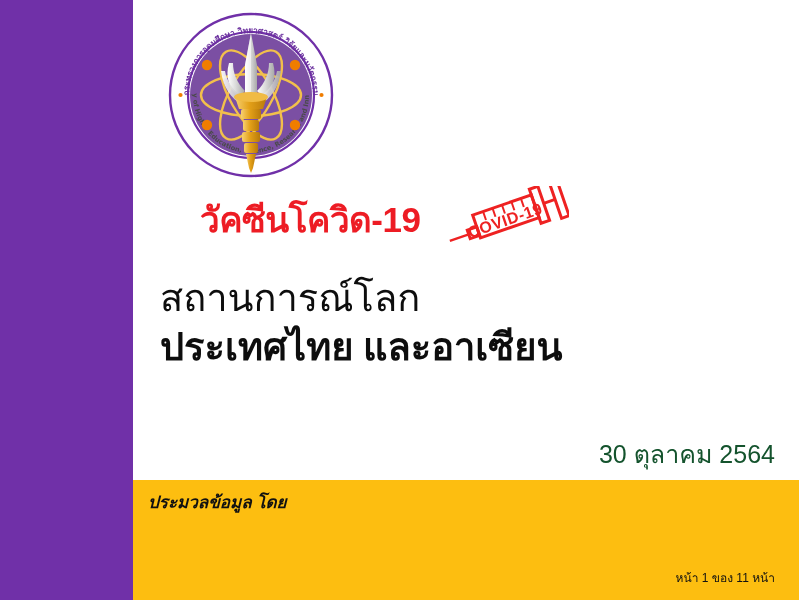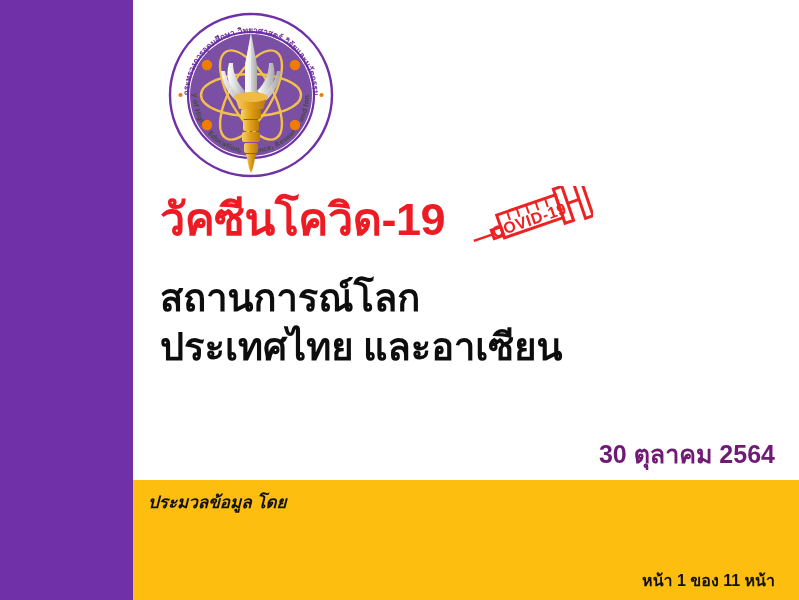--- a/index.html
+++ b/index.html
@@ -51,61 +51,62 @@
 
   
   .title-block {
     position: absolute;
     left: 160px;
     top: 186px;
     width: 620px;
   }
   .main-title {
     color: #ed1c24;
-    font-size: 45px;
+    font-size: 35px;
     font-weight: bold;
     line-height: 1.0;
     letter-spacing: -0.5px;
     white-space: nowrap;
     display: inline-block;
     vertical-align: middle;
+    margin-left: 40px;
   }
   .syringe-stamp {
     display: inline-block;
     vertical-align: middle;
     margin-left: 14px;
     margin-bottom: 4px;
   }
   .syringe-stamp svg { display: block; }
 
   .sub-title {
     color: #0d0d0d;
     font-size: 38px;
-    font-weight: bold;
+    font-weight: normal;
     line-height: 1.28;
     margin-top: 22px;
     white-space: nowrap;
   }
   .sub-title-2 {
     color: #0d0d0d;
     font-size: 38px;
     font-weight: bold;
     line-height: 1.28;
     white-space: nowrap;
     font-family: Liberation Serif, serif;
   }
 
   
   .date-line {
     position: absolute;
     right: 24px;
     top: 434px;
-    color: #701a75;
+    color: #14532d;
     font-size: 25px;
-    font-weight: bold;
+    font-weight: normal;
     text-align: left;
     white-space: nowrap;
   }
 
   
   .footer-credit {
     position: absolute;
     left: 148px;
     top: 490px;
     color: #111111;
@@ -114,22 +115,22 @@
     line-height: 1.5;
     font-style: italic;
   }
   .footer-credit div { white-space: nowrap; }
 
   .page-indicator {
     position: absolute;
     right: 24px;
     top: 568px;
     color: #111111;
-    font-size: 16px;
-    font-weight: bold;
+    font-size: 12px;
+    font-weight: normal;
     text-align: right;
     white-space: nowrap;
   }
 </style>
 </head>
 <body>
 
 <div class="slide">
 
   <div class="sidebar-band"></div>

